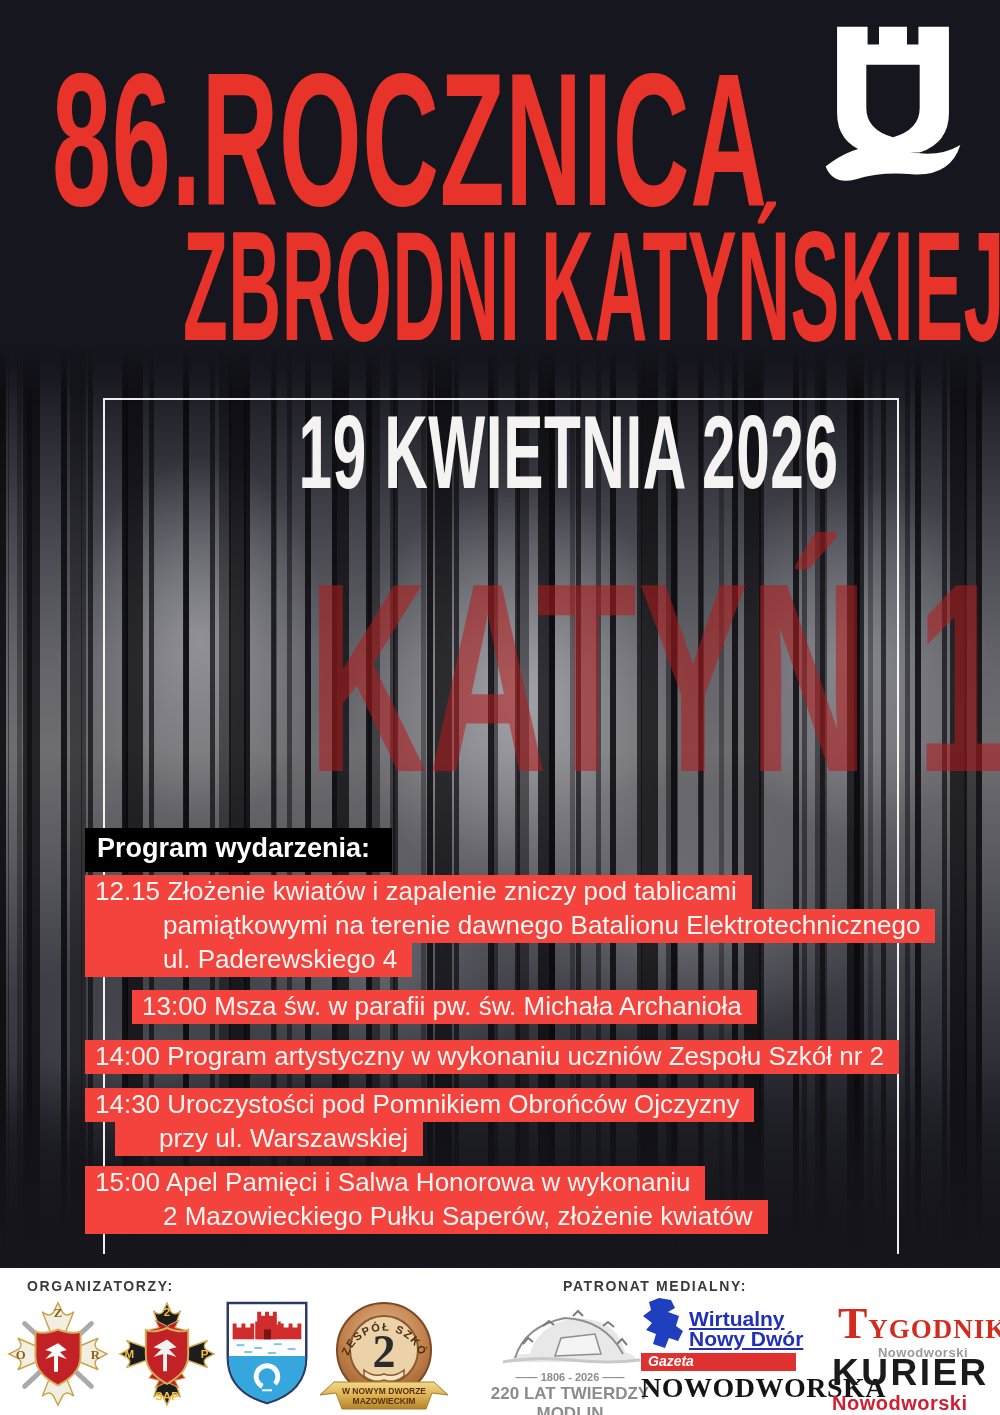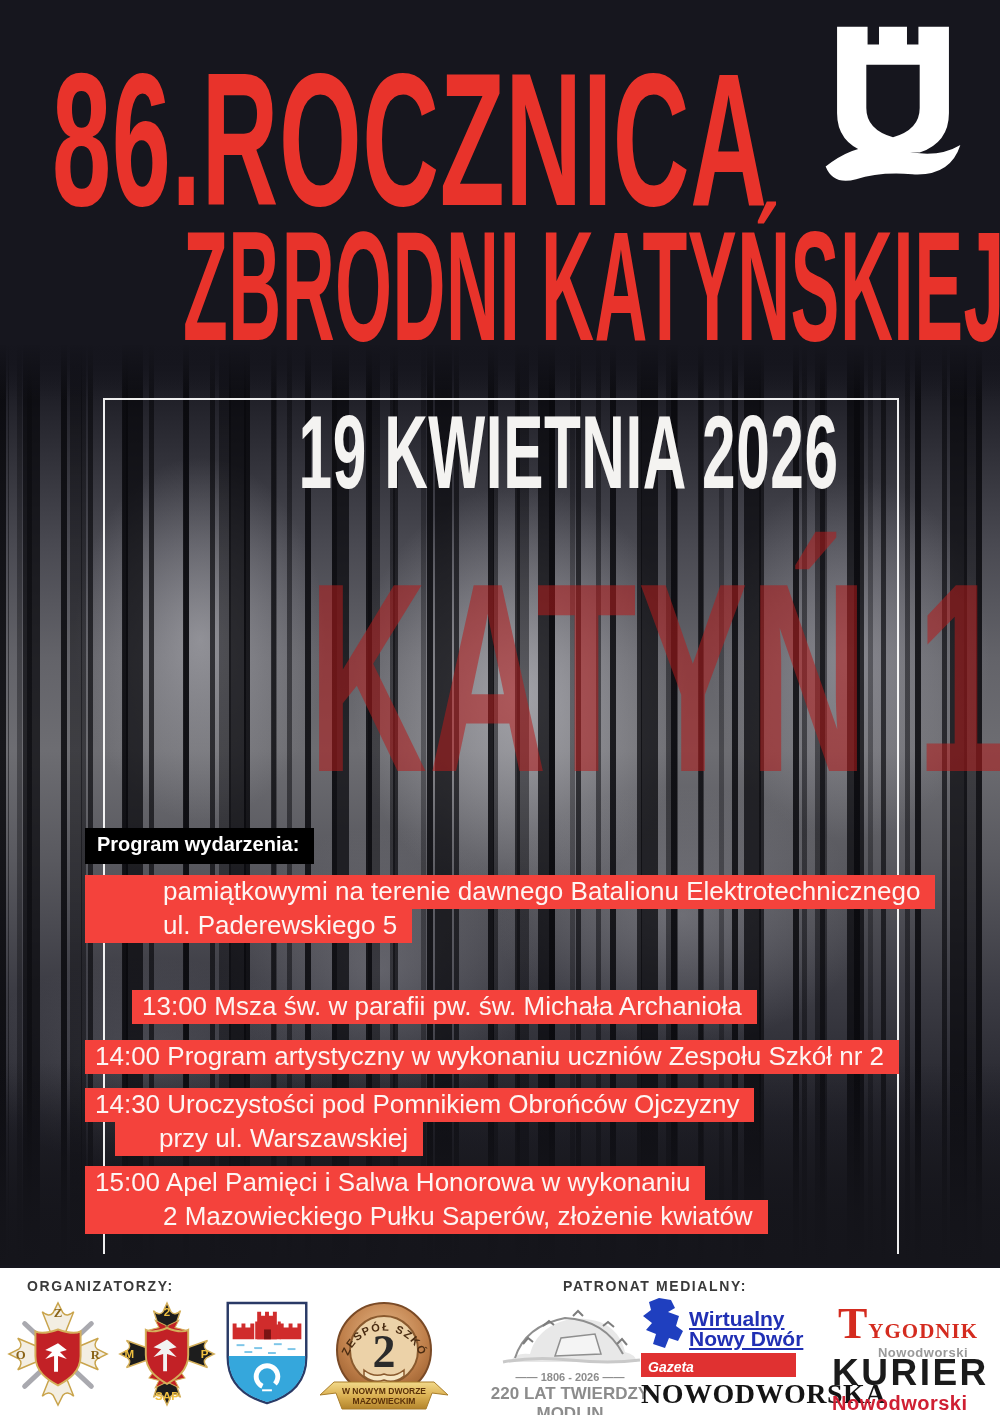--- a/index.html
+++ b/index.html
@@ -43,21 +43,21 @@
   
   .frame{position:absolute;left:103px;top:398px;width:792px;height:854px;z-index:4;
     border:2px solid rgba(255,255,255,.93);border-bottom:none;}
   .date{position:absolute;left:103px;top:400px;width:794px;text-align:center;line-height:1;
     font-weight:700;font-size:104px;color:#f4f3f1;white-space:nowrap;z-index:5;}
   .date .sq{display:inline-block;transform:scaleX(.58);transform-origin:center top;letter-spacing:1px;}
 
   
   .prog{position:absolute;left:0;top:0;width:1000px;height:1415px;z-index:6;}
   .prog-header{position:absolute;left:85px;top:828px;background:#000;color:#fff;
-    font-weight:700;font-size:20px;padding:5px 15px 8px 12px;}
+    font-weight:700;font-size:27px;padding:5px 22px 8px 12px;}
   .pitem{position:absolute;left:85px;}
   .pline{display:table;background:#f4423c;color:#fdf5f3;font-size:26px;line-height:26px;
     padding:3px 15px 5px 10px;}
   .pline.ind{padding-left:78px;}
   .pline.ind2{margin-left:30px;padding-left:44px;}
   .i1{top:875px;} .i2{top:990px;padding-left:47px;} .i3{top:1040px;} .i4{top:1088px;} .i5{top:1166px;}
 
   
   .footer{position:absolute;left:0;top:1268px;width:1000px;height:160px;background:#ffffff;z-index:8;}
   .flabel{position:absolute;top:10px;font-size:14px;font-weight:600;letter-spacing:1.6px;color:#3a3a3a;}
@@ -65,24 +65,24 @@
   .logo{position:absolute;}
   .modlin{left:488px;top:36px;width:164px;text-align:center;color:#8c8c8c;}
   .modlin-years{font-size:11px;font-weight:700;margin-top:1px;}
   .modlin-years::before{content:"—— ";} .modlin-years::after{content:" ——";}
   .modlin-cap{font-size:17px;font-weight:700;margin-top:1px;}
   .wirt{left:641px;top:30px;width:170px;}
   .wirt-map{position:absolute;left:0;top:0;width:48px;height:50px;}
   .wirt-text{position:absolute;left:48px;top:11px;color:#2130b4;font-weight:700;font-size:21px;line-height:.93;text-decoration:underline;}
   .gaz{left:641px;top:85px;width:155px;}
   .gaz-bar{background:#e03131;color:#fff;font-style:italic;font-weight:700;font-size:14px;
-    padding:6px 0 2px 7px;width:148px;}
+    padding:0 0 2px 7px;width:148px;}
   .gaz-bottom{font-family:"Liberation Serif",serif;font-weight:700;font-size:28px;color:#141414;margin-top:1px;letter-spacing:.5px;}
   .tyg{left:838px;top:30px;width:130px;}
-  .tyg-top{display:block;font-family:"Liberation Serif",serif;font-weight:700;font-size:21px;color:#d42b1f;letter-spacing:1px;}
+  .tyg-top{display:block;font-family:"Liberation Serif",serif;font-weight:700;font-size:27px;color:#d42b1f;letter-spacing:1px;}
   .tyg-top::first-letter{font-size:44px;}
   .tyg-bottom{font-size:13px;font-weight:700;color:#9a9a9a;text-align:right;margin-top:-4px;letter-spacing:.5px;}
   .kur{left:832px;top:86px;width:140px;}
   .kur-top{font-weight:900;font-size:37px;color:#1b1b1b;letter-spacing:2.5px;line-height:1;}
   .kur-bottom{font-weight:800;font-size:20px;color:#cf2033;line-height:1;margin-top:2px;letter-spacing:.5px;}
 </style>
 </head>
 <body>
 
 <div class="poster">
@@ -100,22 +100,23 @@
   <svg class="citylogo" viewBox="0 0 118 135">
     <path fill="#ffffff" fill-rule="evenodd" d="M15 2 H39 V16 H48 V2 H70 V16 H79 V2 H103 V70 Q103 93 80 101 H38 Q15 93 15 70 Z
          M38 32 H80 V66 Q80 83 59 89 Q38 83 38 66 Z"></path>
     <path fill="#ffffff" d="M6 112 Q34 90 62 98 Q92 107 112 95 Q104 120 74 118 Q48 116 30 122 Q12 127 6 112 Z"></path>
   </svg>
 
   <div class="prog">
     <div class="prog-header">Program wydarzenia:</div>
 
     <div class="pitem i1">
+      <div class="pline">12.15 Złożenie kwiatów i zapalenie zniczy pod tablicami</div>
       <div class="pline ind">pamiątkowymi na terenie dawnego Batalionu Elektrotechnicznego</div>
-      <div class="pline ind">ul. Paderewskiego 5</div>
+      <div class="pline ind">ul. Paderewskiego 4</div>
     </div>
     <div class="pitem i2">
       <div class="pline">13:00 Msza św. w parafii pw. św. Michała Archanioła</div>
     </div>
     <div class="pitem i3">
       <div class="pline">14:00 Program artystyczny w wykonaniu uczniów Zespołu Szkół nr 2</div>
     </div>
     <div class="pitem i4">
       <div class="pline">14:30 Uroczystości pod Pomnikiem Obrońców Ojczyzny</div>
       <div class="pline ind2">przy ul. Warszawskiej</div>

